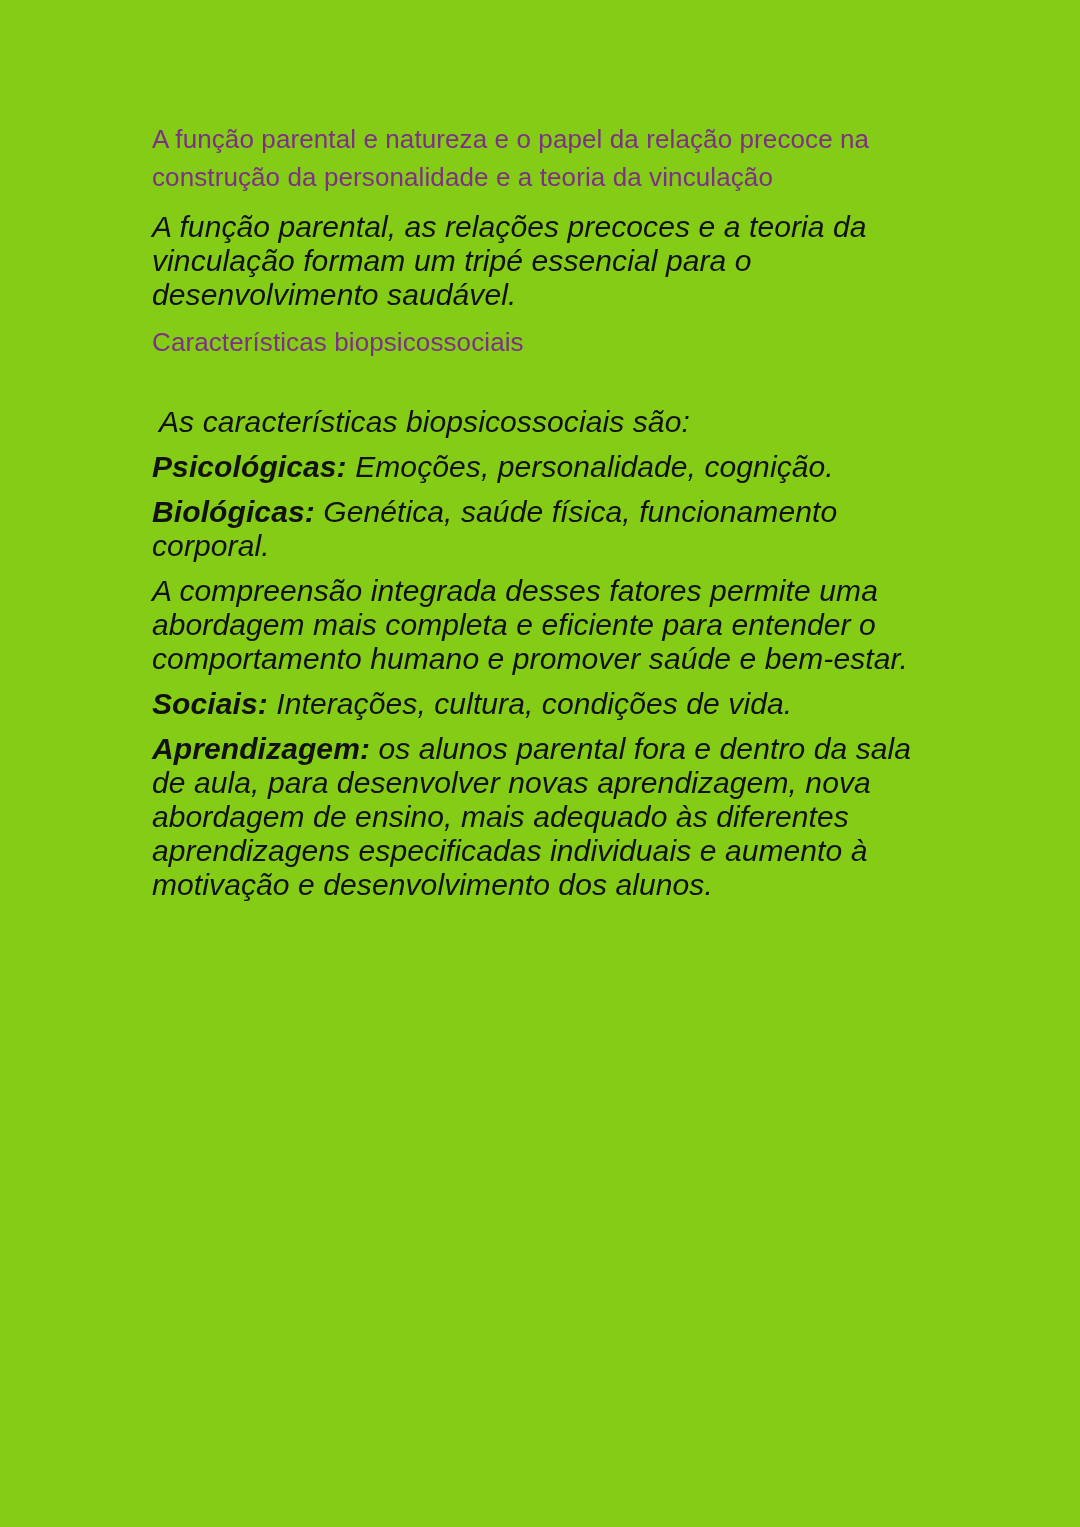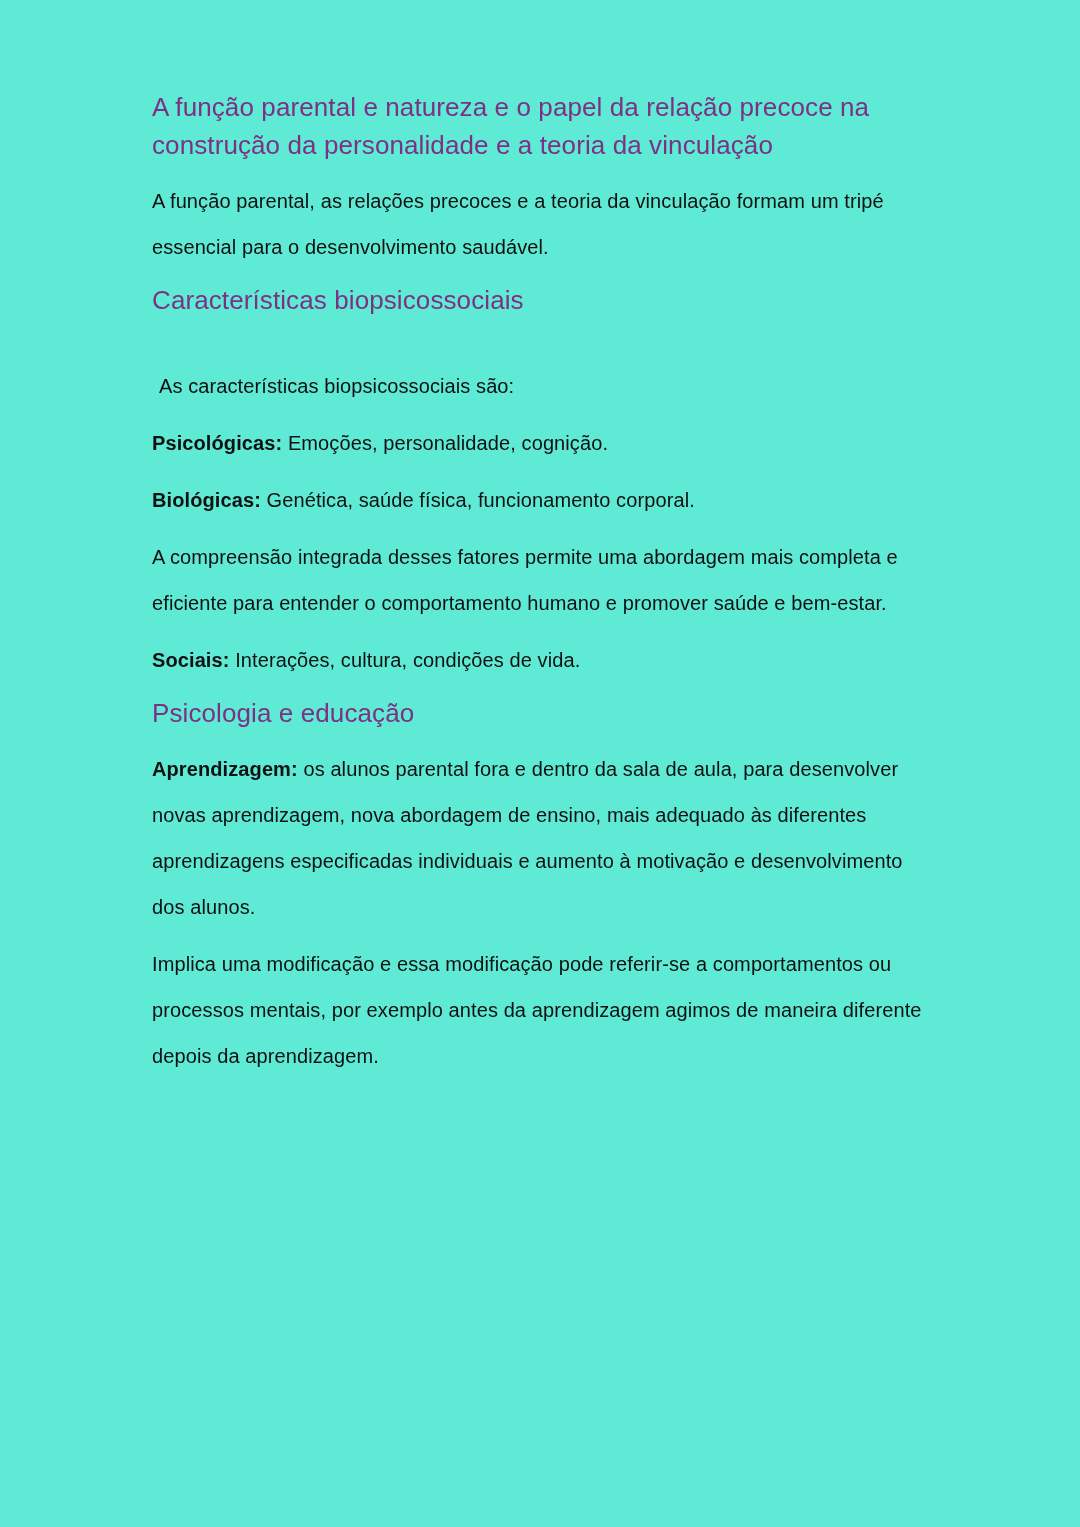--- a/index.html
+++ b/index.html
@@ -1,39 +1,40 @@
 <!DOCTYPE html>
 <html lang="pt"><head>
 <meta charset="utf-8">
 <style>
   html, body { margin: 0; padding: 0; background: #ffffff; }
   .page {
     width: 1080px;
     height: 1527px;
-    background: #5eead4;
+    background: #84cc16;
     box-sizing: border-box;
-    padding: 88px 140px 0 152px;
+    padding: 120px 140px 0 152px;
     font-family: "Liberation Sans", sans-serif;
     color: #111111;
     overflow: hidden;
   }
   .heading {
     color: #7c3184;
     font-weight: 400;
     font-size: 26px;
     line-height: 38px;
     margin: 0 0 14px 0;
     letter-spacing: 0.1px;
   }
   .heading.section { }
   p {
-    font-size: 20px;
-    line-height: 46px;
+    font-size: 30px;
+    line-height: 34px;
     margin: 0 0 11px 0;
     letter-spacing: 0.1px;
+    font-style: italic;
   }
   p.indent { padding-left: 7px; margin-top: 44px; }
   b, strong { font-weight: 700; }
 </style>
 </head>
 <body>
 
 <div class="page">
   <main>
 
@@ -48,20 +49,18 @@
     <p class="indent"><span>As características biopsicossociais são:</span></p>
 
     <p><strong>Psicológicas:</strong><span> Emoções, personalidade, cognição.</span></p>
 
     <p><strong>Biológicas:</strong><span> Genética, saúde física, funcionamento corporal.</span></p>
 
     <p><span>A compreensão integrada desses fatores permite uma abordagem mais completa e eficiente para entender o comportamento humano e promover saúde e bem-estar.</span></p>
 
     <p><strong>Sociais:</strong><span> Interações, cultura, condições de vida.</span></p>
 
-    <h2 class="heading section">Psicologia e educação</h2>
 
     <p><strong>Aprendizagem:</strong><span> os alunos parental fora e dentro da sala de aula, para desenvolver novas aprendizagem, nova abordagem de ensino, mais adequado às diferentes aprendizagens especificadas individuais e aumento à motivação e desenvolvimento dos alunos.</span></p>
 
-    <p><span>Implica uma modificação e essa modificação pode referir-se a comportamentos ou processos mentais, por exemplo antes da aprendizagem agimos de maneira diferente depois da aprendizagem.</span></p>
 
   </main>
 </div>
 
 </body></html>

